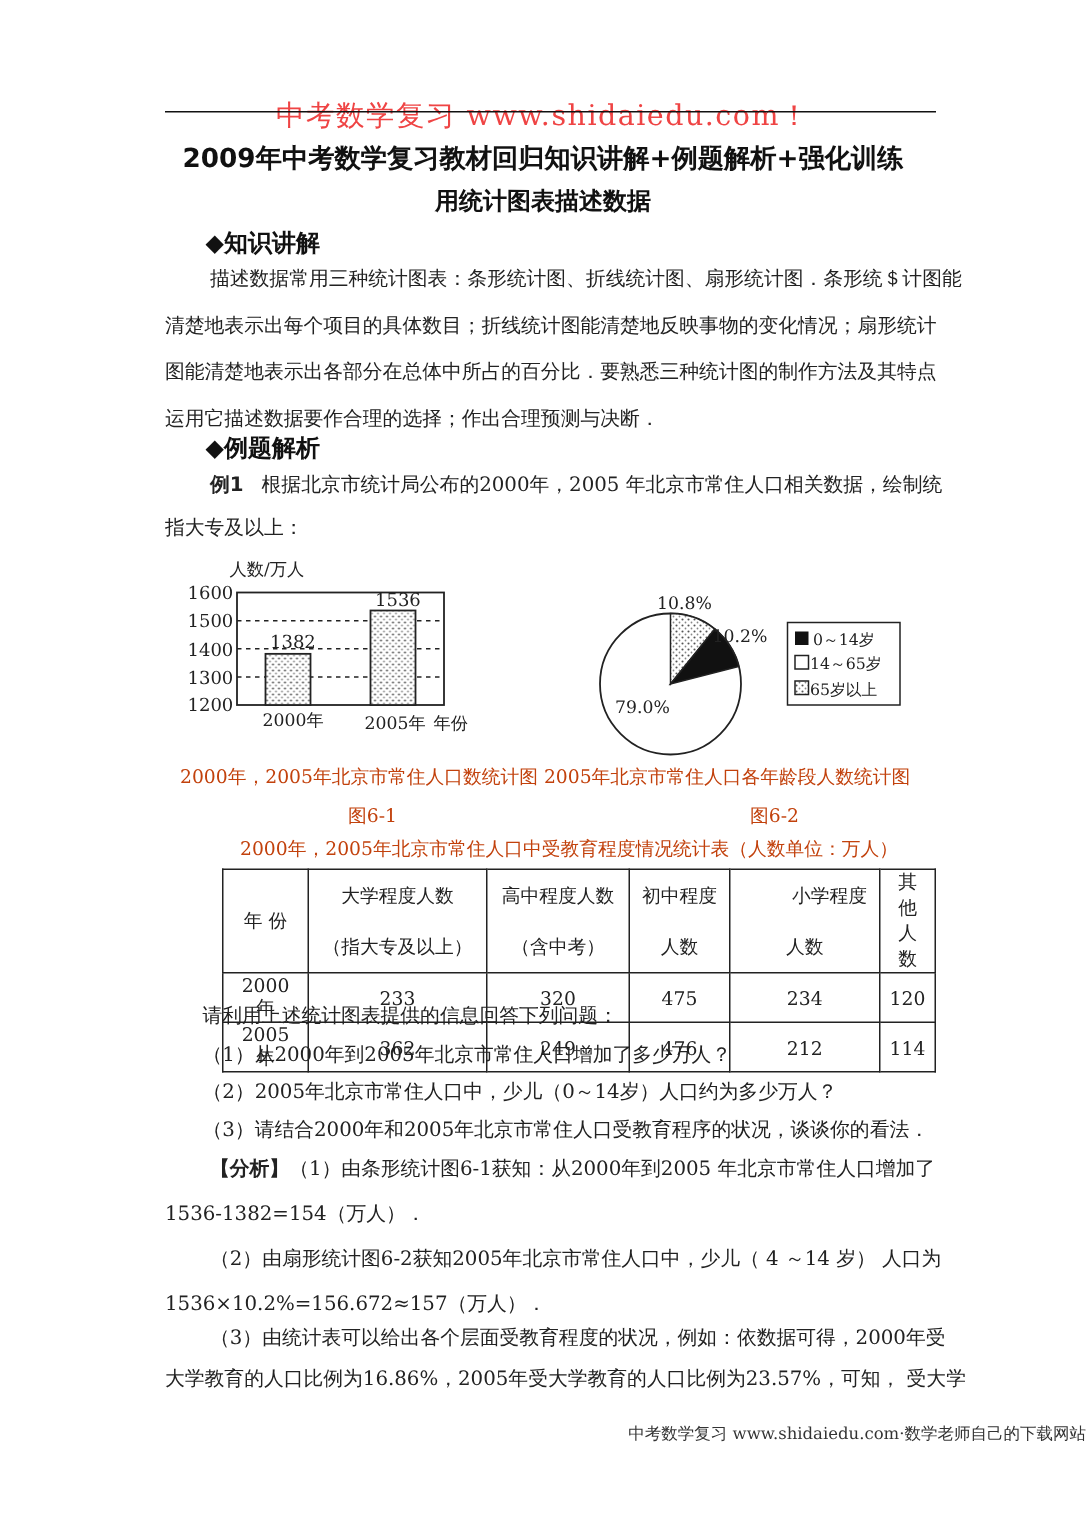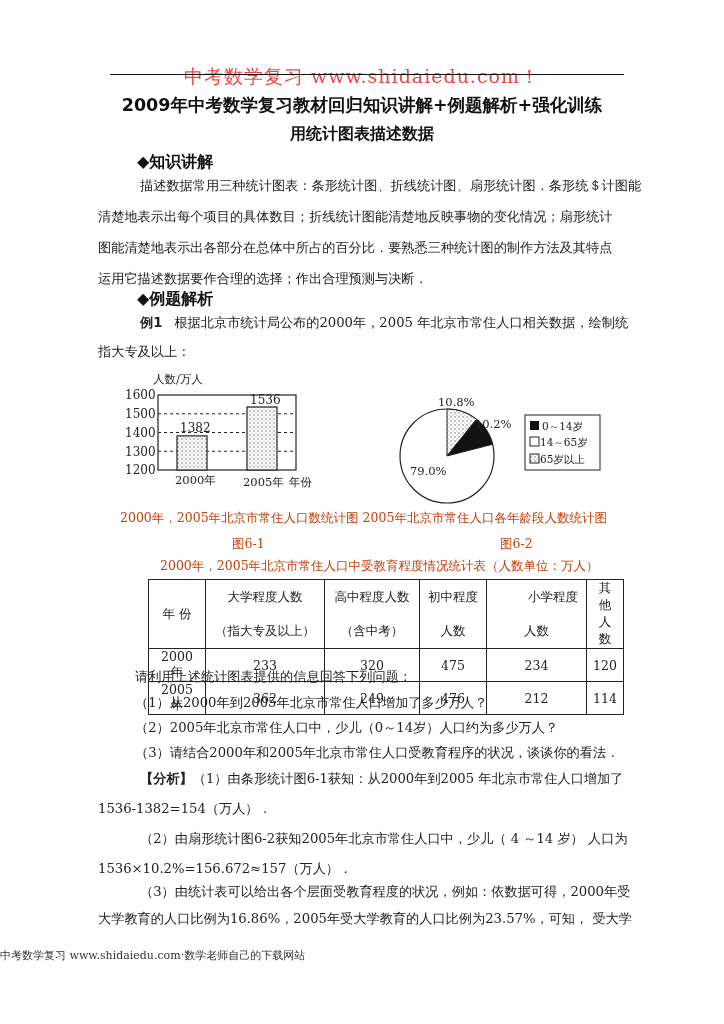--- a/index.html
+++ b/index.html
@@ -3,29 +3,29 @@
 <meta charset="utf-8">
 <style>
   html, body { margin:0; padding:0; background:#ffffff; }
   body { width:724px; height:1024px; position:relative; overflow:hidden; color:#111; font-family:"DejaVu Serif","Liberation Serif",serif; }
   .abs { position:absolute; }
   .header-text { left:0; width:724px; top:64px; text-align:center; font-size:19px; color:#ef4444; letter-spacing:1px; }
   .header-rule { left:110px; width:514px; top:74px; height:0; border-top:1.5px solid #111; }
   .title1 { left:0; width:724px; top:93px; text-align:center; font-family:"DejaVu Sans","Liberation Sans",sans-serif; font-weight:bold; font-size:17.5px; }
   .title2 { left:0; width:724px; top:124px; text-align:center; font-family:"DejaVu Sans","Liberation Sans",sans-serif; font-weight:bold; font-size:16px; }
   .section { font-family:"DejaVu Sans","Liberation Sans",sans-serif; font-weight:bold; font-size:16px; }
-  .line { position:absolute; left:98px; width:510px; font-size:13.2px; color:#222; white-space:nowrap; }
+  .line { position:absolute; left:110px; width:510px; font-size:13.2px; color:#222; white-space:nowrap; }
   .indent { left:140px; }
   .bold { font-weight:bold; }
   
   .chart-box { position:absolute; }
   .caption { position:absolute; font-size:12.5px; color:#c2410c; white-space:nowrap; }
   table.edu { position:absolute; left:148px; top:579px; border-collapse:collapse; font-size:12.5px; color:#222; }
   table.edu td { border:1px solid #222; text-align:center; padding:0 6px; height:20px; }
-  .footer { left:0; width:724px; top:948px; text-align:left; font-size:11px; color:#333; }
+  .footer { left:0; width:724px; top:948px; text-align:right; font-size:11px; color:#333; }
 </style>
 </head>
 <body>
 
 <div class="abs header-text">中考数学复习 www.shidaiedu.com！</div>
 <div class="abs header-rule"></div>
 
 <div class="abs title1">2009年中考数学复习教材回归知识讲解+例题解析+强化训练</div>
 <div class="abs title2">用统计图表描述数据</div>
 

